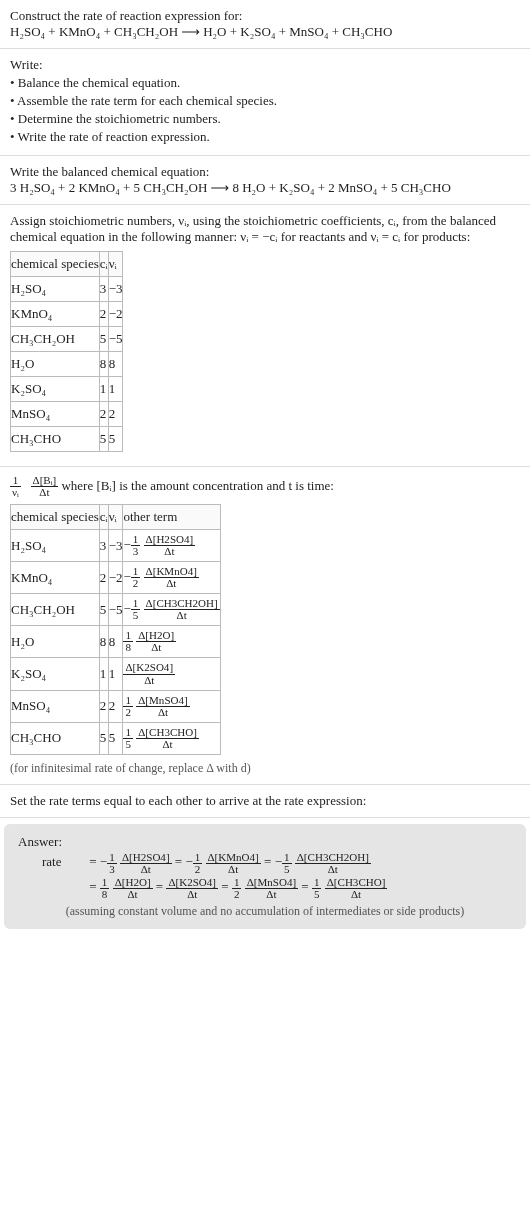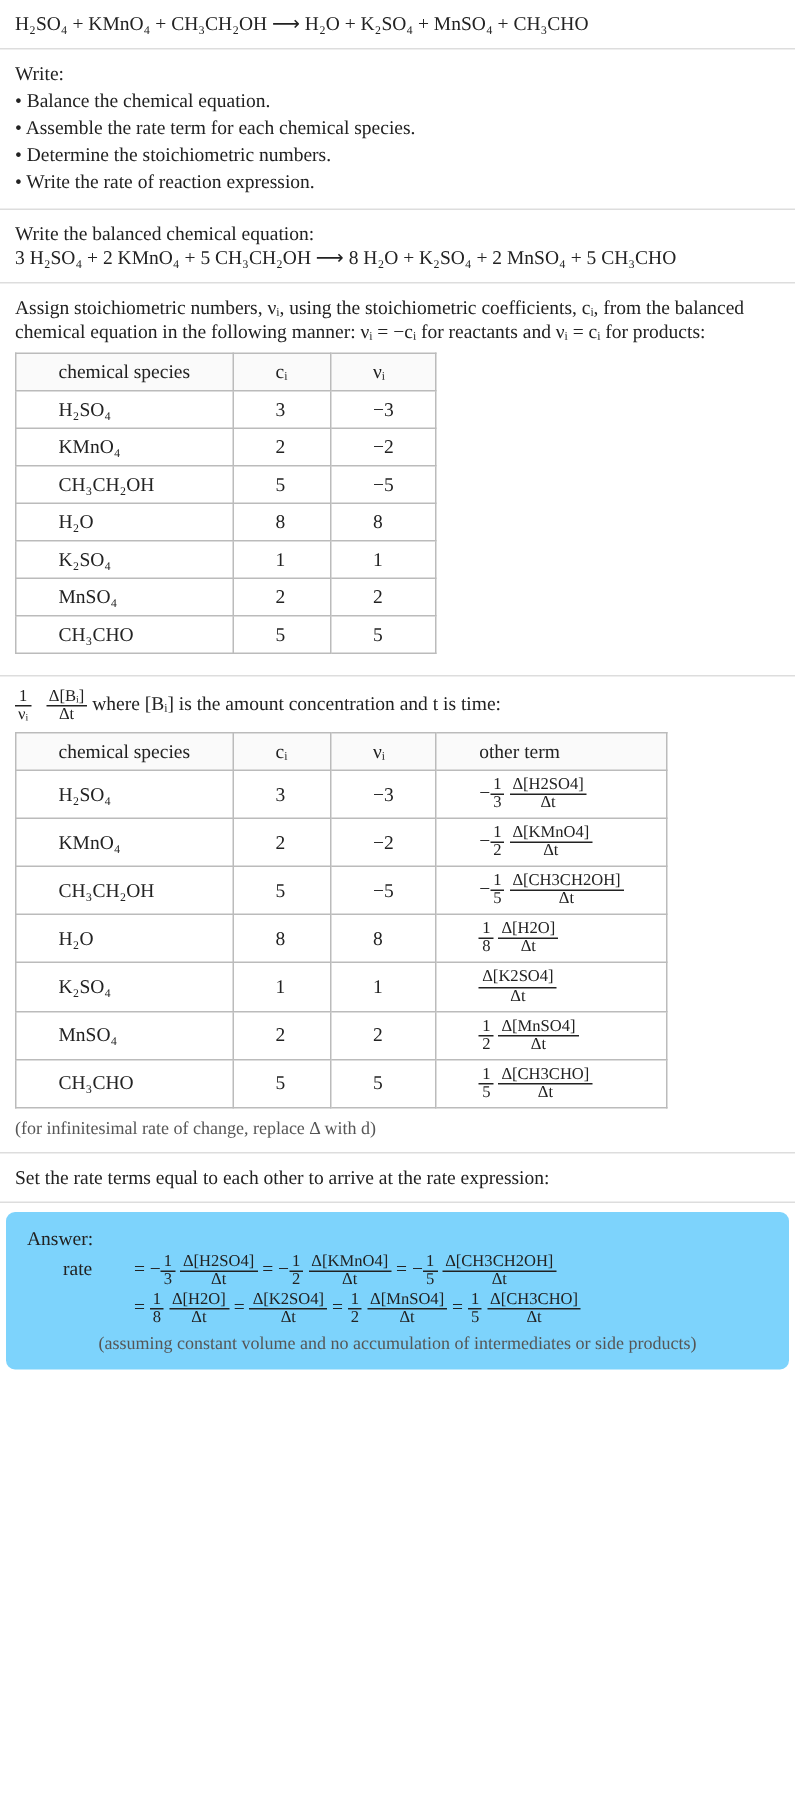--- a/index.html
+++ b/index.html
@@ -10,33 +10,33 @@
     color: #222;
     background: #fff;
     width: 530px;
   }
   .section {
     padding: 8px 10px;
     border-bottom: 1px solid #ddd;
   }
   .section:last-child { border-bottom: none; }
   .answer-box {
-    background: #7dd3fc;
+    background: #e5e5e5;
     border-radius: 6px;
     padding: 10px 14px;
     margin: 6px 4px;
   }
   .chem { font-family: Georgia, serif; }
   table.data {
     border-collapse: collapse;
     margin: 6px 0;
   }
   table.data th, table.data td {
     border: 1px solid #bbb;
-    padding: 4px 28px;
+    padding: 4px 0;
     text-align: left;
     font-weight: normal;
   }
   table.data th { background: #fafafa; }
   .center { text-align: center; font-family: Liberation Serif, serif; }
   .bullet-line { margin: 2px 0; }
   .frac {
     display: inline-block;
     text-align: center;
     vertical-align: middle;
@@ -46,20 +46,21 @@
   .frac .num { display: block; border-bottom: 1px solid #222; padding: 0 2px; }
   .frac .den { display: block; padding: 0 2px; }
   .note { font-size: 12px; color: #555; margin-top: 4px; }
   .rate-line { margin: 2px 0 2px 24px; }
   .label { display: inline-block; width: 44px; }
 </style>
 </head>
 <body>
 
 <div class="section">
+  <div>Construct the rate of reaction expression for:</div>
   <div class="chem">H₂SO₄ + KMnO₄ + CH₃CH₂OH ⟶ H₂O + K₂SO₄ + MnSO₄ + CH₃CHO</div>
 </div>
 
 <div class="section">
   <div>Write:</div>
   <div class="bullet-line">• Balance the chemical equation.</div>
   <div class="bullet-line">• Assemble the rate term for each chemical species.</div>
   <div class="bullet-line">• Determine the stoichiometric numbers.</div>
   <div class="bullet-line">• Write the rate of reaction expression.</div>
 </div>

